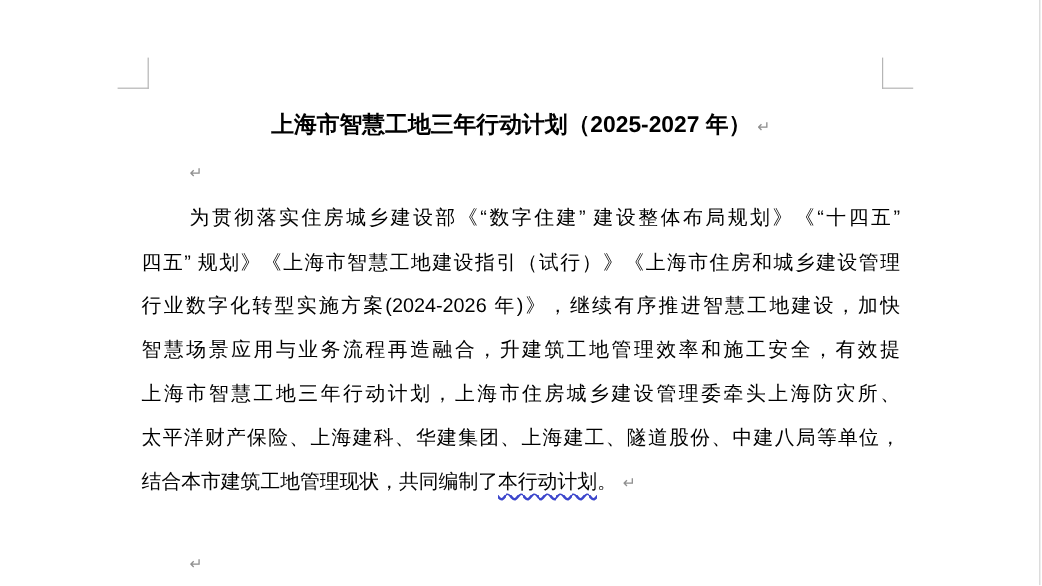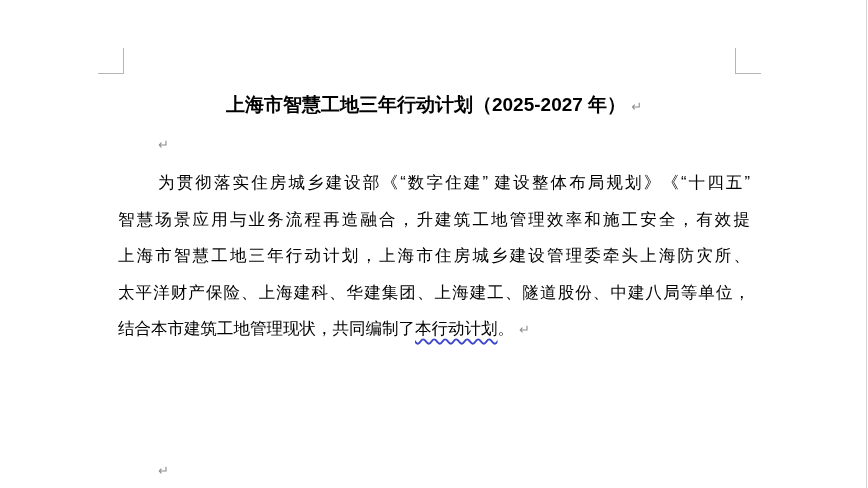--- a/index.html
+++ b/index.html
@@ -73,20 +73,22 @@
   <div class="title-line">
     <span>上海市智慧工地三年行动计划（2025-2027 年）</span><span class="pilcrow">↵</span>
   </div>
 
   <div class="empty-para after-title">
     <span class="pilcrow">↵</span>
   </div>
 
   <div class="body-paragraph">
     <div class="body-line first">为贯彻落实住房城乡建设部《“数字住建” 建设整体布局规划》《“十四五”</div>
+    <div class="body-line">四五” 规划》《上海市智慧工地建设指引（试行）》《上海市住房和城乡建设管理</div>
+    <div class="body-line">行业数字化转型实施方案(2024-2026 年)》，继续有序推进智慧工地建设，加快</div>
     <div class="body-line">智慧场景应用与业务流程再造融合，升建筑工地管理效率和施工安全，有效提</div>
     <div class="body-line">上海市智慧工地三年行动计划，上海市住房城乡建设管理委牵头上海防灾所、</div>
     <div class="body-line">太平洋财产保险、上海建科、华建集团、上海建工、隧道股份、中建八局等单位，</div>
     <div class="body-line last">
       <span>结合本市建筑工地管理现状，共同编制了</span><span class="spellcheck">本行动计划</span><span>。</span><span class="pilcrow">↵</span>
     </div>
   </div>
 
   <div class="empty-para after-body">
     <span class="pilcrow">↵</span>

